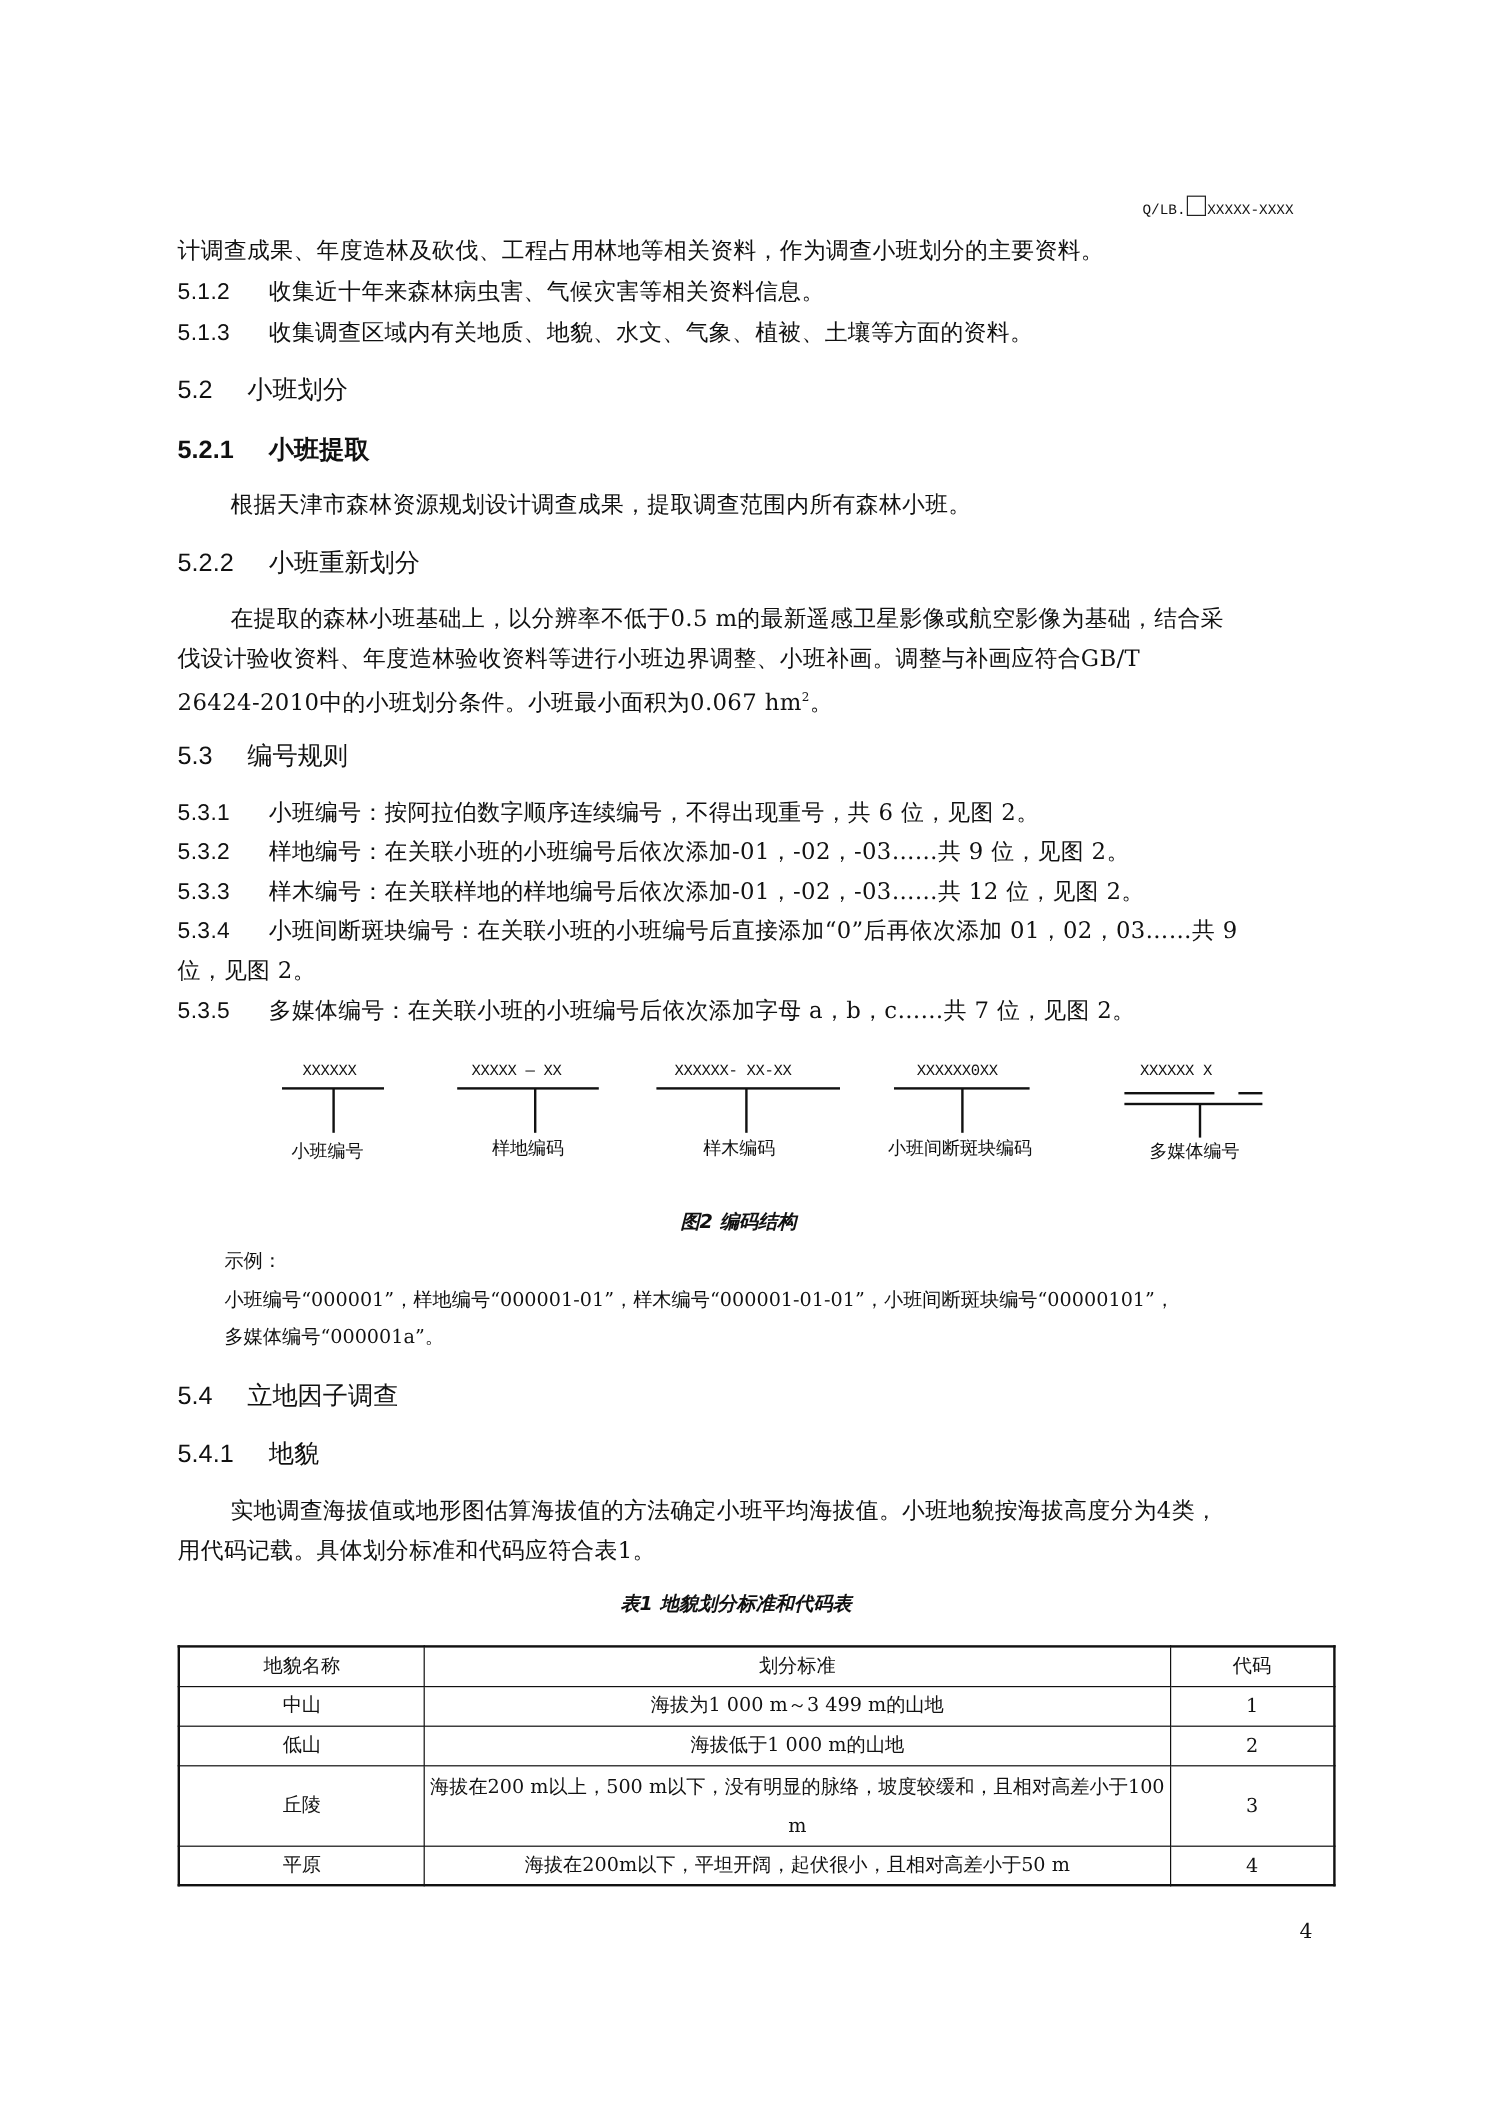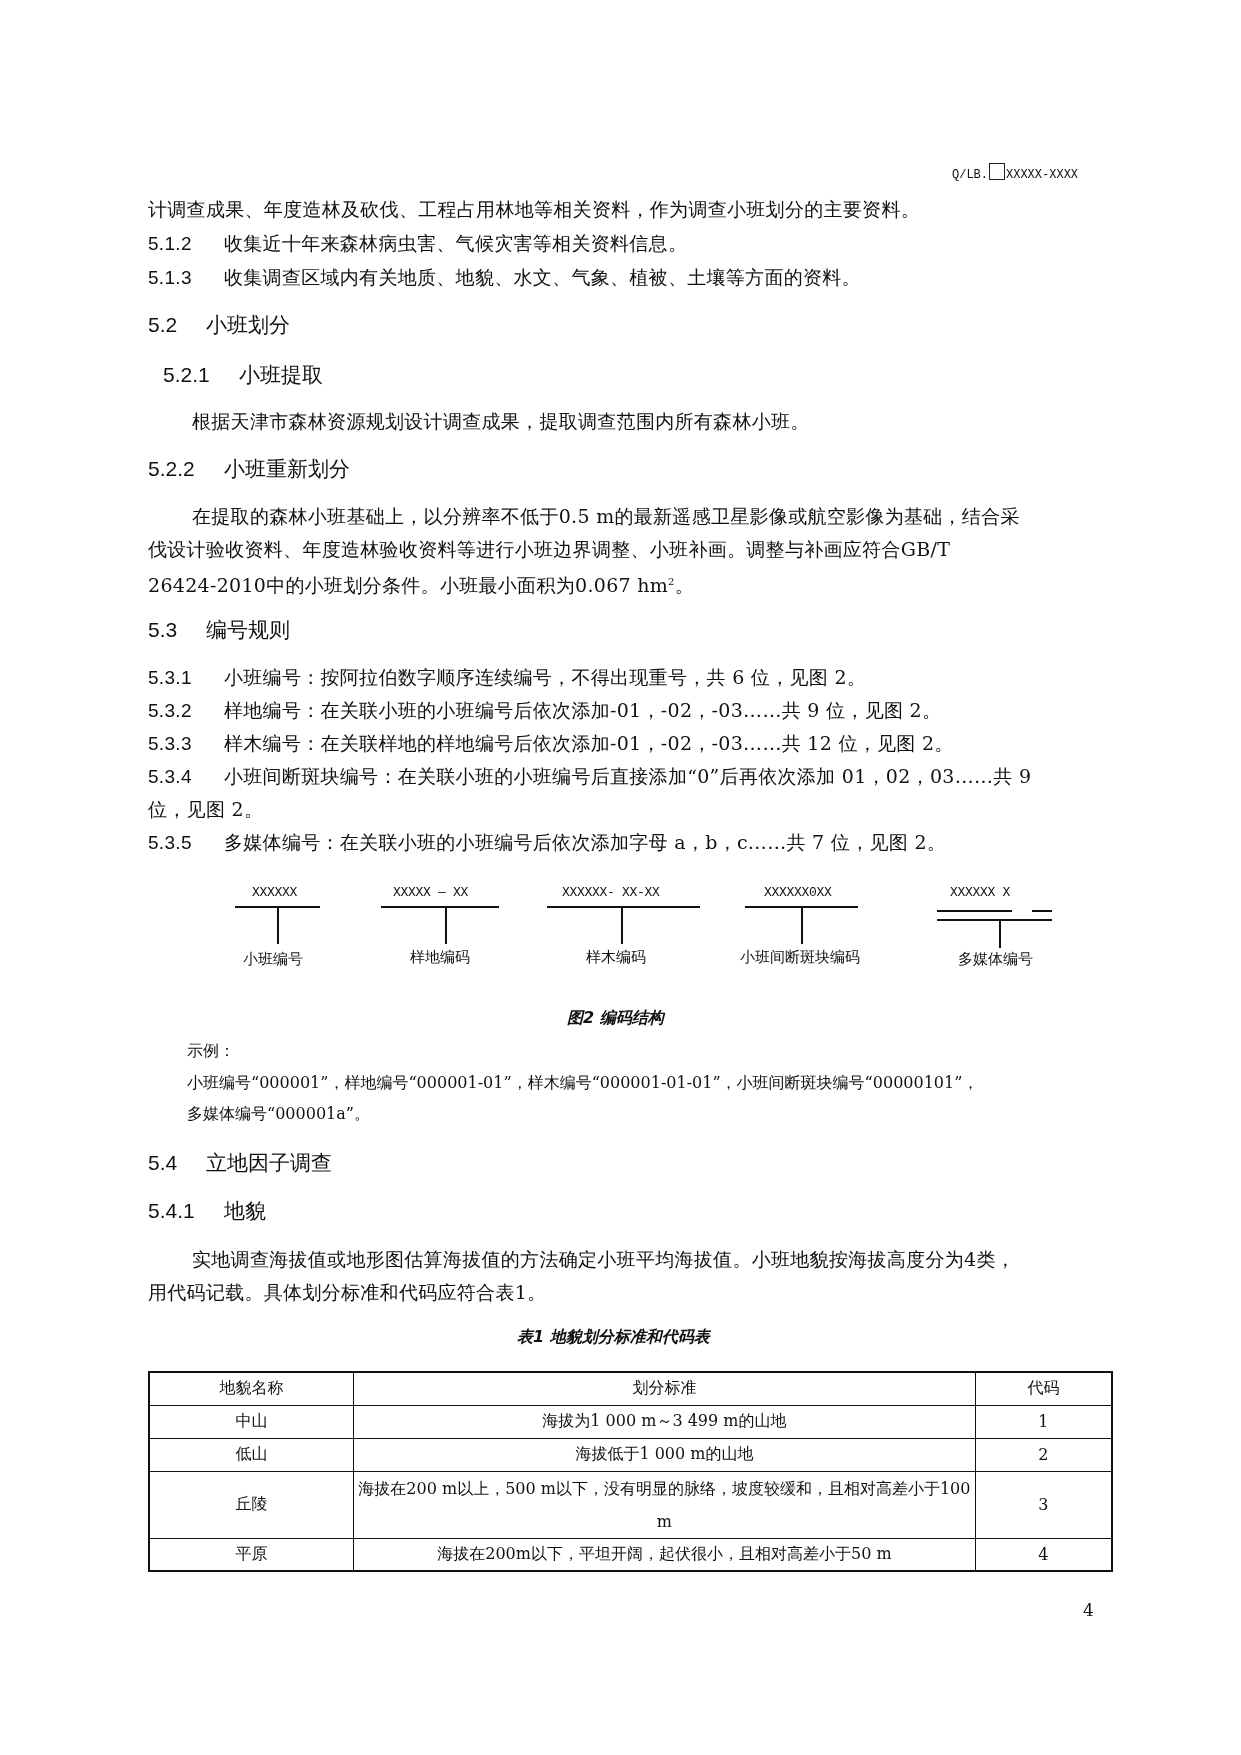--- a/index.html
+++ b/index.html
@@ -38,21 +38,21 @@
 <div class="abs txt" style="left:148px; top:230px;">
   <span class="num">5.1.2</span><span>收集近十年来森林病虫害、气候灾害等相关资料信息。</span>
 </div>
 <div class="abs txt" style="left:148px; top:264px;">
   <span class="num">5.1.3</span><span>收集调查区域内有关地质、地貌、水文、气象、植被、土壤等方面的资料。</span>
 </div>
 
 <div class="abs hd" style="left:148px; top:312px;">
   <span class="num-h2">5.2</span><span>小班划分</span>
 </div>
-<div class="abs hd" style="left:163px; top:362px;">
+<div class="abs hd" style="left:148px; top:362px;font-weight:bold;">
   <span class="num-h3">5.2.1</span><span>小班提取</span>
 </div>
 <div class="abs txt" style="left:192px; top:408px;">根据天津市森林资源规划设计调查成果，提取调查范围内所有森林小班。</div>
 
 <div class="abs hd" style="left:148px; top:456px;">
   <span class="num-h3">5.2.2</span><span>小班重新划分</span>
 </div>
 <div class="abs txt" style="left:192px; top:503px;">在提取的森林小班基础上，以分辨率不低于0.5 m的最新遥感卫星影像或航空影像为基础，结合采</div>
 <div class="abs txt" style="left:148px; top:536px;">伐设计验收资料、年度造林验收资料等进行小班边界调整、小班补画。调整与补画应符合GB/T</div>
 <div class="abs txt" style="left:148px; top:569px;">

